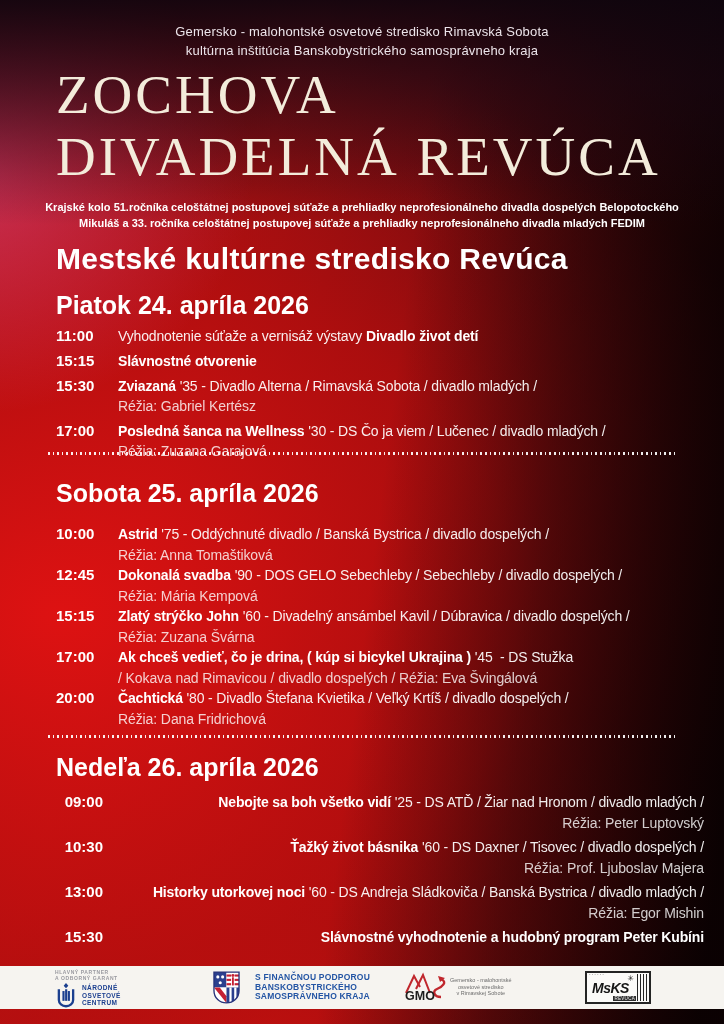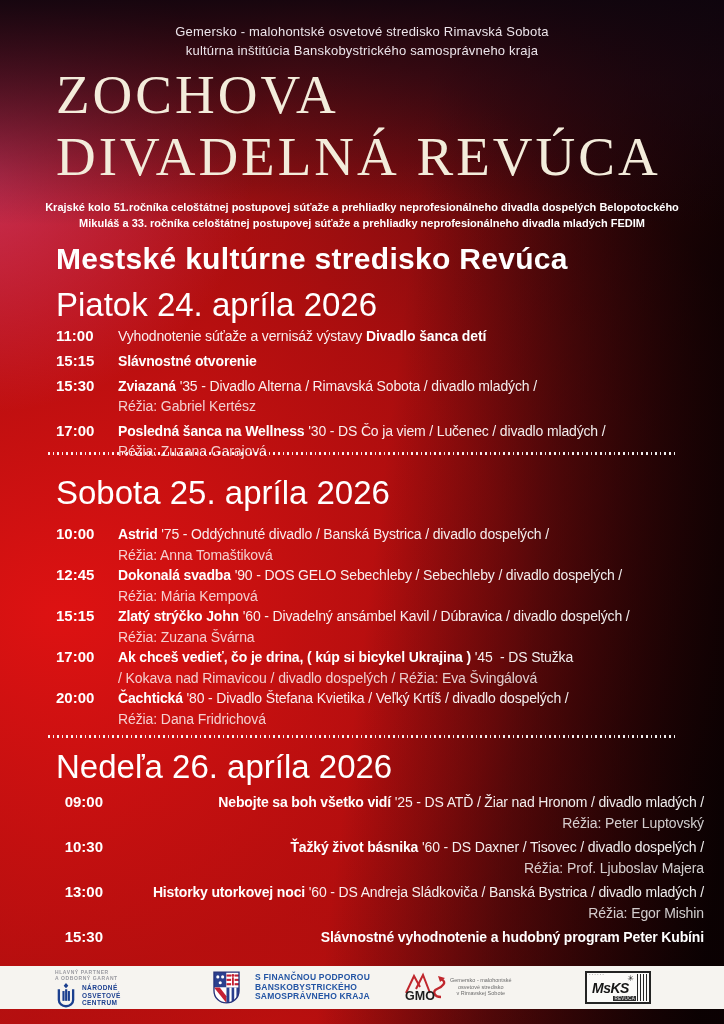--- a/index.html
+++ b/index.html
@@ -16,21 +16,21 @@
       linear-gradient(108deg, #700c10 0%, #8e1114 30%, #5c090c 55%, #2a0406 76%, #100102 100%);
   }
   .org { position:absolute; top:22px; left:0; right:0; text-align:center;
          font-size:13px; line-height:19px; color:#ece4ea; letter-spacing:.2px; }
   .title { position:absolute; left:56px; top:64px; font-family:"Liberation Serif", serif;
            font-size:55px; line-height:62px; color:#f3ecdb; letter-spacing:3px; font-weight:400; }
   .subtitle { position:absolute; top:199px; left:16px; right:16px; text-align:center;
               font-size:11px; font-weight:bold; line-height:16px; color:#ffffff; }
   .venue { position:absolute; left:56px; top:242px; font-size:30px; font-weight:bold; letter-spacing:.3px; }
   .day { position:absolute; left:56px; width:648px; }
-  .day h2 { font-size:33px; line-height:30px; font-weight:normal; color:#fff; }
+  .day h2 { font-size:25px; line-height:30px; font-weight:bold; color:#fff; }
   .day--fri { top:290px; } .day--fri h2 { margin-bottom:6px; }
   .day--sat { top:478px; } .day--sat h2 { margin-bottom:16px; }
   .day--sun { top:752px; } .day--sun h2 { margin-bottom:10px; }
   .event { display:flex; gap:15px; }
   .day--fri .event { margin-bottom:5px;justify-content:center; }
   .day--sat .event { margin-bottom:0; }
   .day--sun .event { margin-bottom:4px;text-align:right; }
   .time { flex:none; width:47px; font-size:15px; font-weight:bold; line-height:20px; color:#fff; }
   .desc { flex:1; }
   .l1 { font-size:14px; line-height:20px; letter-spacing:-0.15px; color:rgba(255,255,255,0.93); white-space:pre-wrap; }
@@ -82,21 +82,21 @@
     <div>Mikuláš a 33. ročníka celoštátnej postupovej súťaže a prehliadky neprofesionálneho divadla mladých FEDIM</div>
   </div>
 
   <div class="venue">Mestské kultúrne stredisko Revúca</div>
 
   <section class="day day--fri">
     <h2>Piatok 24. apríla 2026</h2>
     <div class="event">
       <span class="time">11:00</span>
       <div class="desc">
-        <p class="l1"><span>Vyhodnotenie súťaže a vernisáž výstavy </span><span class="seg-bold">Divadlo šanca detí</span><span></span></p>
+        <p class="l1"><span>Vyhodnotenie súťaže a vernisáž výstavy </span><span class="seg-bold">Divadlo život detí</span><span></span></p>
 
       </div>
     </div>
     <div class="event">
       <span class="time">15:15</span>
       <div class="desc">
         <p class="l1"><span></span><span class="seg-bold">Slávnostné otvorenie</span><span></span></p>
 
       </div>
     </div>

